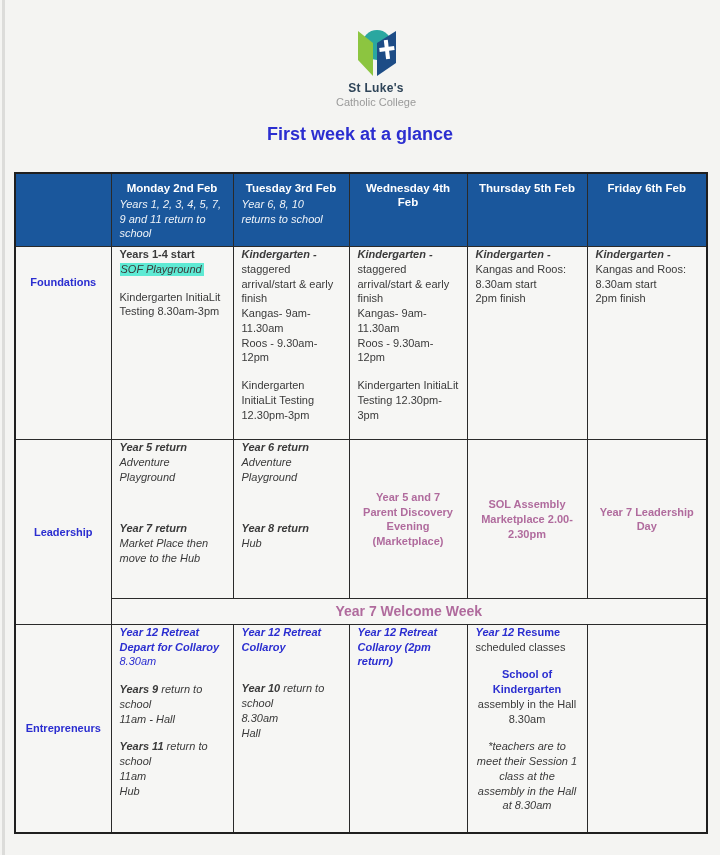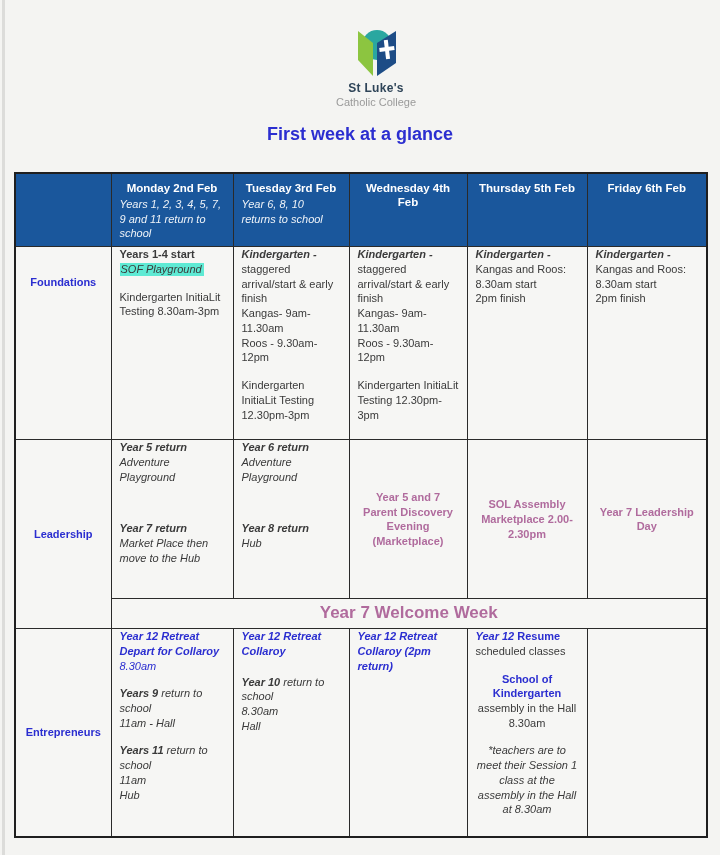--- a/index.html
+++ b/index.html
@@ -52,24 +52,24 @@
   .vmid { vertical-align:middle !important; }
   .ctr  { text-align:center; }
 
   p { margin:0; }
   .b { font-weight:bold; }
   .i { font-style:italic; }
   .blue { color:#2b2ed0; }
   .pink { color:#b06b9d; font-weight:bold; }
   .hl { background:#5eead4; padding:0 2px 1px 1px; }
   .gap    { margin-top:13px; }
-  .gap-md { margin-top:16px; }
+  .gap-md { margin-top:27px; }
   .gap-lg { margin-top:37px; }
   td.welcome-cell { padding:3px 4px !important; vertical-align:middle !important; }
-  .welcome-cell .pink { font-size:17px; }
+  .welcome-cell .pink { font-size:14px; }
 </style>
 </head>
 <body>
 
 <div class="edge-line"></div>
 
 <header class="brand">
   <svg width="66" height="50" viewBox="0 0 66 50">
     <circle cx="34" cy="17" r="15" fill="#2aa7a0"></circle>
     <polygon points="15,3 30,15 30,48 15,32" fill="#8cc540"></polygon>

